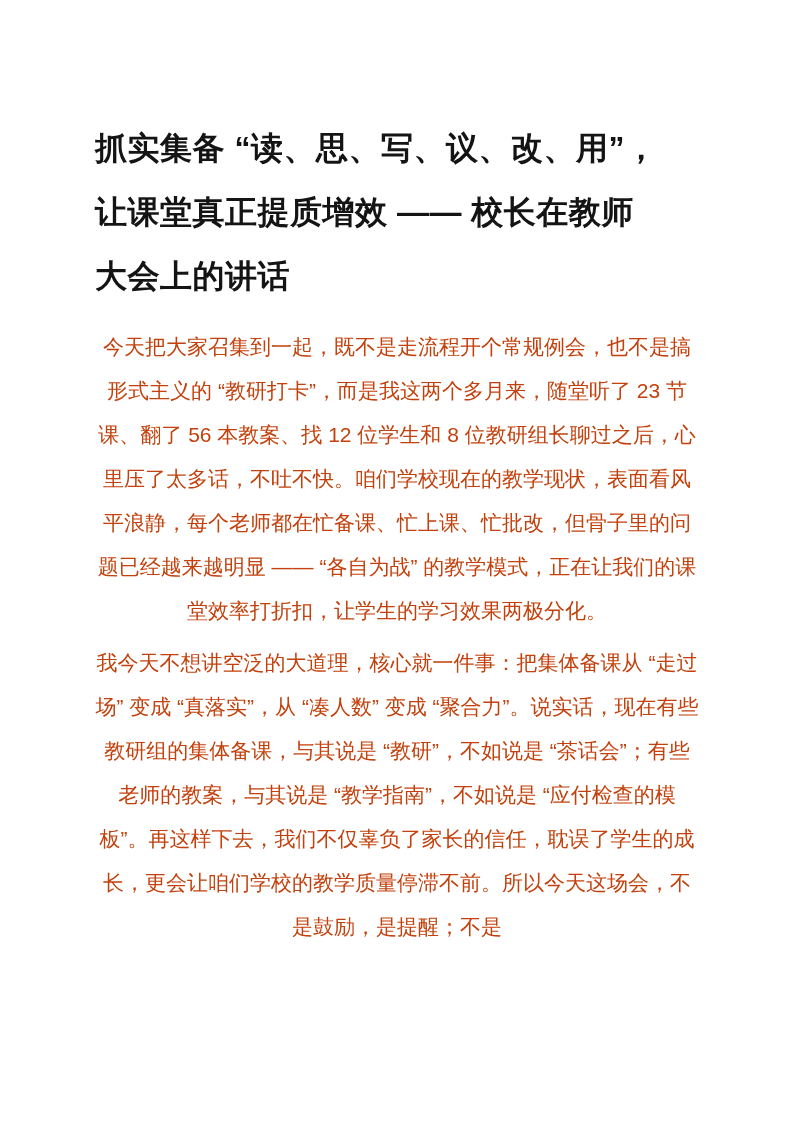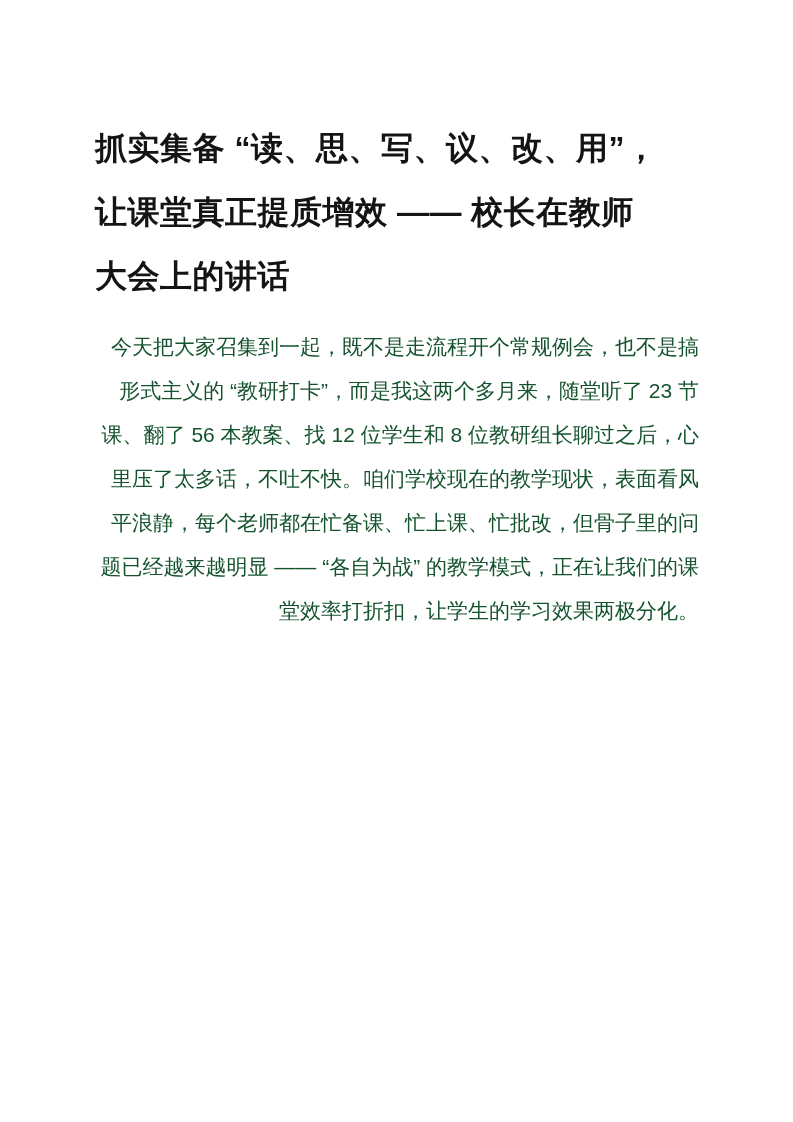--- a/index.html
+++ b/index.html
@@ -39,26 +39,27 @@
     font-size: 21px;
     line-height: 44px;
     font-weight: 400;
     color: #1f1f1f;
   }
   .body-para {
     margin: 0 0 8px 0;
     font-size: 21px;
     line-height: 44px;
     font-weight: 400;
-    color: #14532d;
-    text-align: right;
+    color: #c2410c;
+    text-align: center;
     word-break: break-word;
   }
 </style>
 </head>
 <body>
 
 <div class="page">
   <div class="content">
     <h1 class="doc-title">抓实集备 “读、思、写、议、改、用”，让课堂真正提质增效 —— 校长在教师大会上的讲话</h1>
     <p class="body-para">今天把大家召集到一起，既不是走流程开个常规例会，也不是搞形式主义的 “教研打卡”，而是我这两个多月来，随堂听了 23 节课、翻了 56 本教案、找 12 位学生和 8 位教研组长聊过之后，心里压了太多话，不吐不快。咱们学校现在的教学现状，表面看风平浪静，每个老师都在忙备课、忙上课、忙批改，但骨子里的问题已经越来越明显 —— “各自为战” 的教学模式，正在让我们的课堂效率打折扣，让学生的学习效果两极分化。</p>
+    <p class="body-para">我今天不想讲空泛的大道理，核心就一件事：把集体备课从 “走过场” 变成 “真落实”，从 “凑人数” 变成 “聚合力”。说实话，现在有些教研组的集体备课，与其说是 “教研”，不如说是 “茶话会”；有些老师的教案，与其说是 “教学指南”，不如说是 “应付检查的模板”。再这样下去，我们不仅辜负了家长的信任，耽误了学生的成长，更会让咱们学校的教学质量停滞不前。所以今天这场会，不是鼓励，是提醒；不是</p>
   </div>
 </div>
 
 </body></html>

